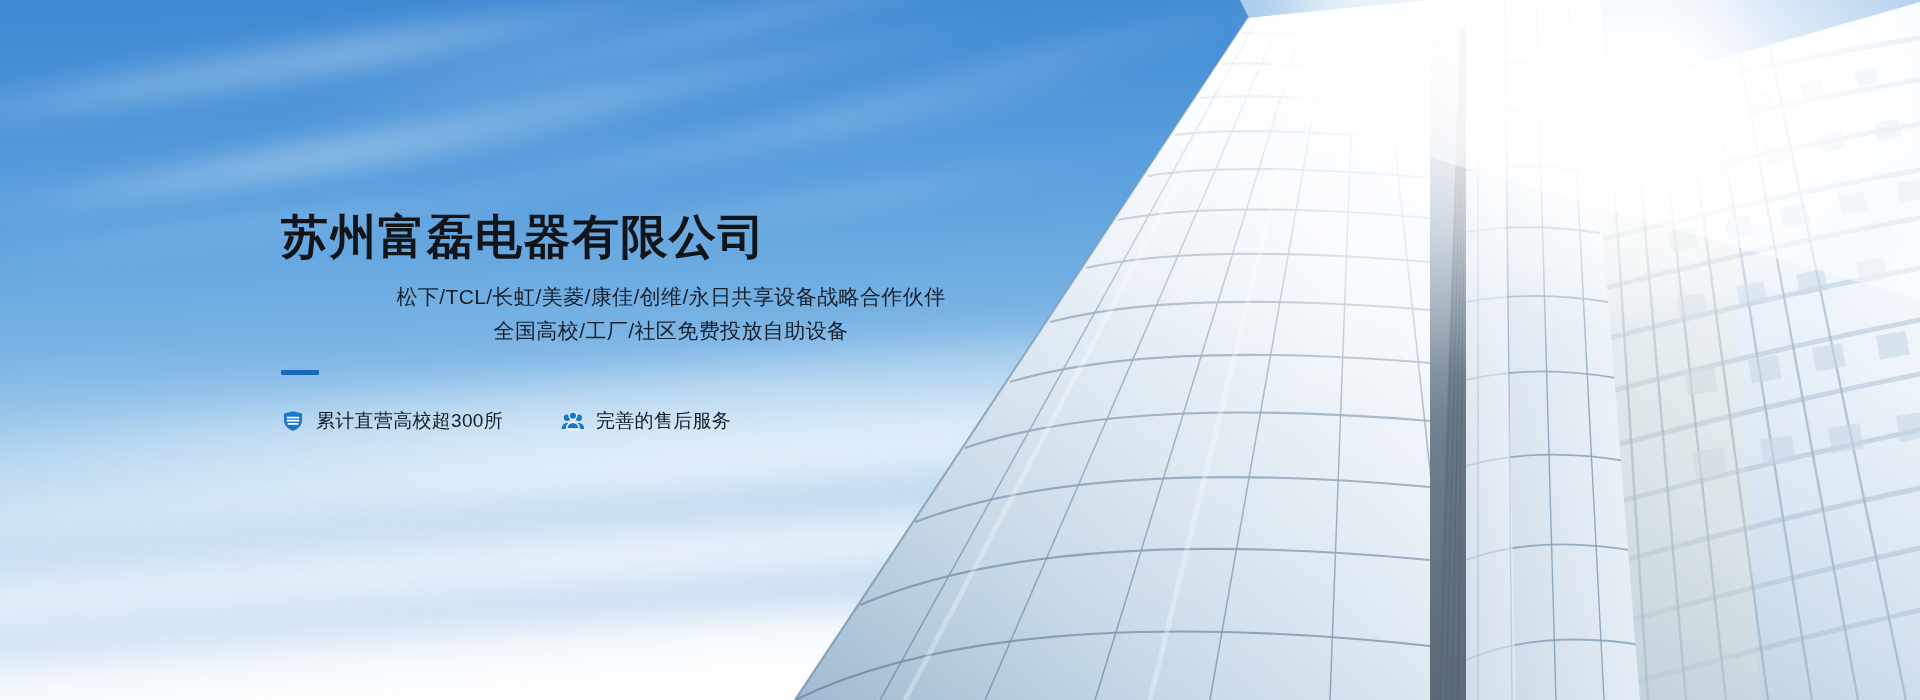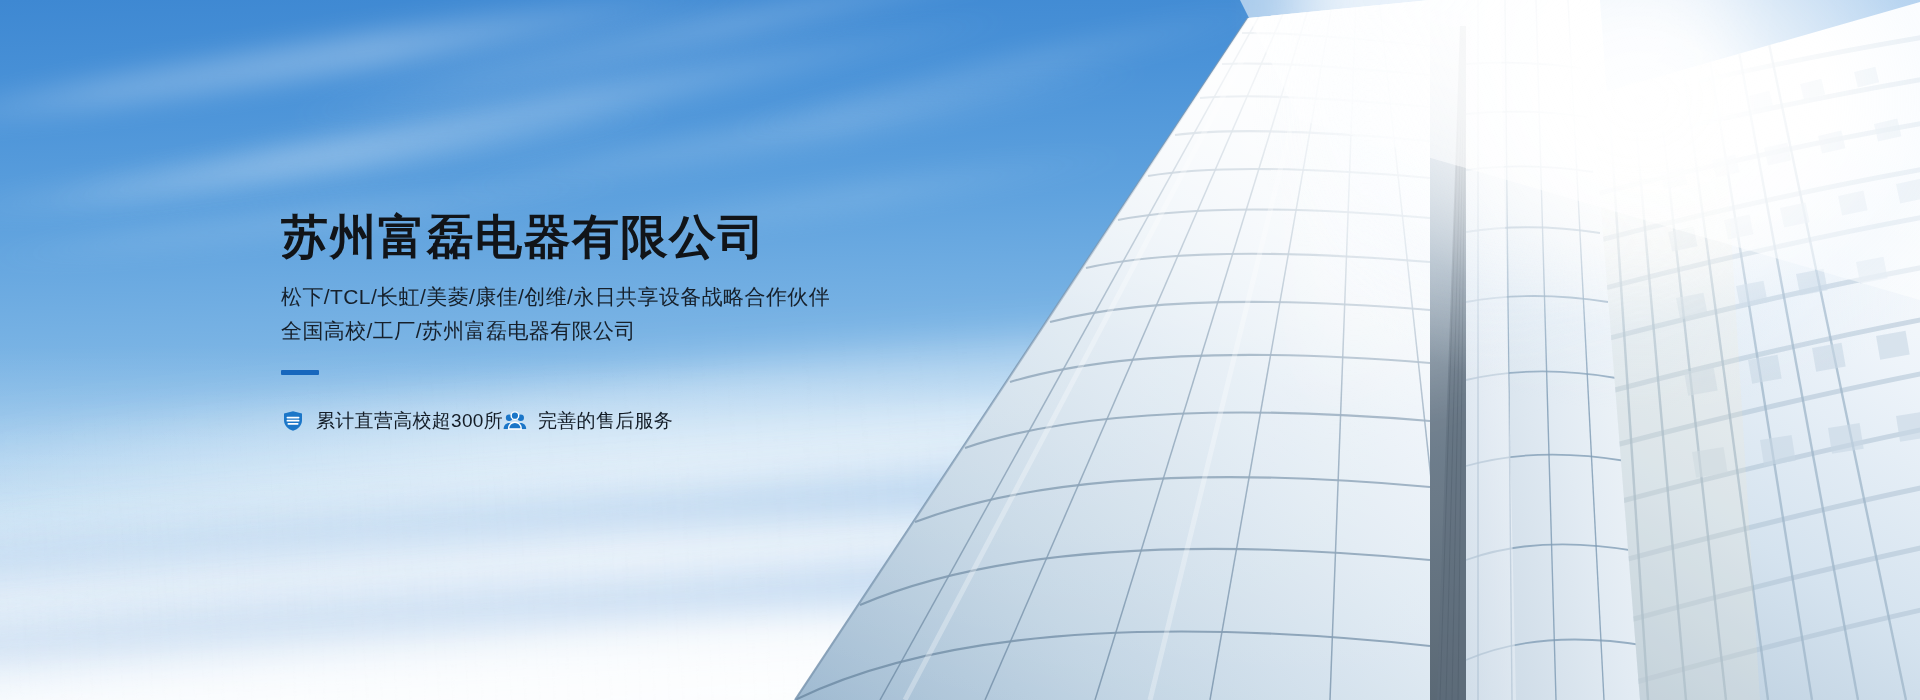--- a/index.html
+++ b/index.html
@@ -111,33 +111,35 @@
     letter-spacing:1.5px;
     white-space:nowrap;
   }
   .sub-list{ margin-top:15px; }
   .sub{
     font-size:21px;
     line-height:1.62;
     color:#16202b;
     letter-spacing:.4px;
     white-space:nowrap;
+    text-align:center;
   }
   .divider{
     margin-top:22px;
     width:38px;
     height:5px;
     background:#1767bd;
     border-radius:1px;
   }
 
   .features{
     margin-top:33px;
     display:flex;
     align-items:center;
+    gap:58px;
   }
   .feature{
     display:flex;
     align-items:center;
     gap:11px;
     white-space:nowrap;
   }
   .feature .ficon{
     width:24px; height:24px;
     display:flex; align-items:center; justify-content:center;
@@ -387,21 +389,21 @@
 
   <div class="sunglow"></div>
   <div class="sunray"></div>
 
   <div class="content">
 
     <h1 class="title">苏州富磊电器有限公司</h1>
 
     <div class="sub-list">
       <div class="sub">松下/TCL/长虹/美菱/康佳/创维/永日共享设备战略合作伙伴</div>
-      <div class="sub">全国高校/工厂/苏州富磊电器有限公司</div>
+      <div class="sub">全国高校/工厂/社区免费投放自助设备</div>
     </div>
 
     <div class="divider"></div>
 
     <div class="features">
 
       <div class="feature">
         <span class="ficon">
           <svg width="24" height="24" viewBox="0 0 24 24" aria-hidden="true">
             <path d="M12 2.2 L21 4.6 V11 c0 5.3 -3.7 9.2 -9 10.8 C6.7 20.2 3 16.3 3 11 V4.6 Z" fill="#1b76c8"></path>

